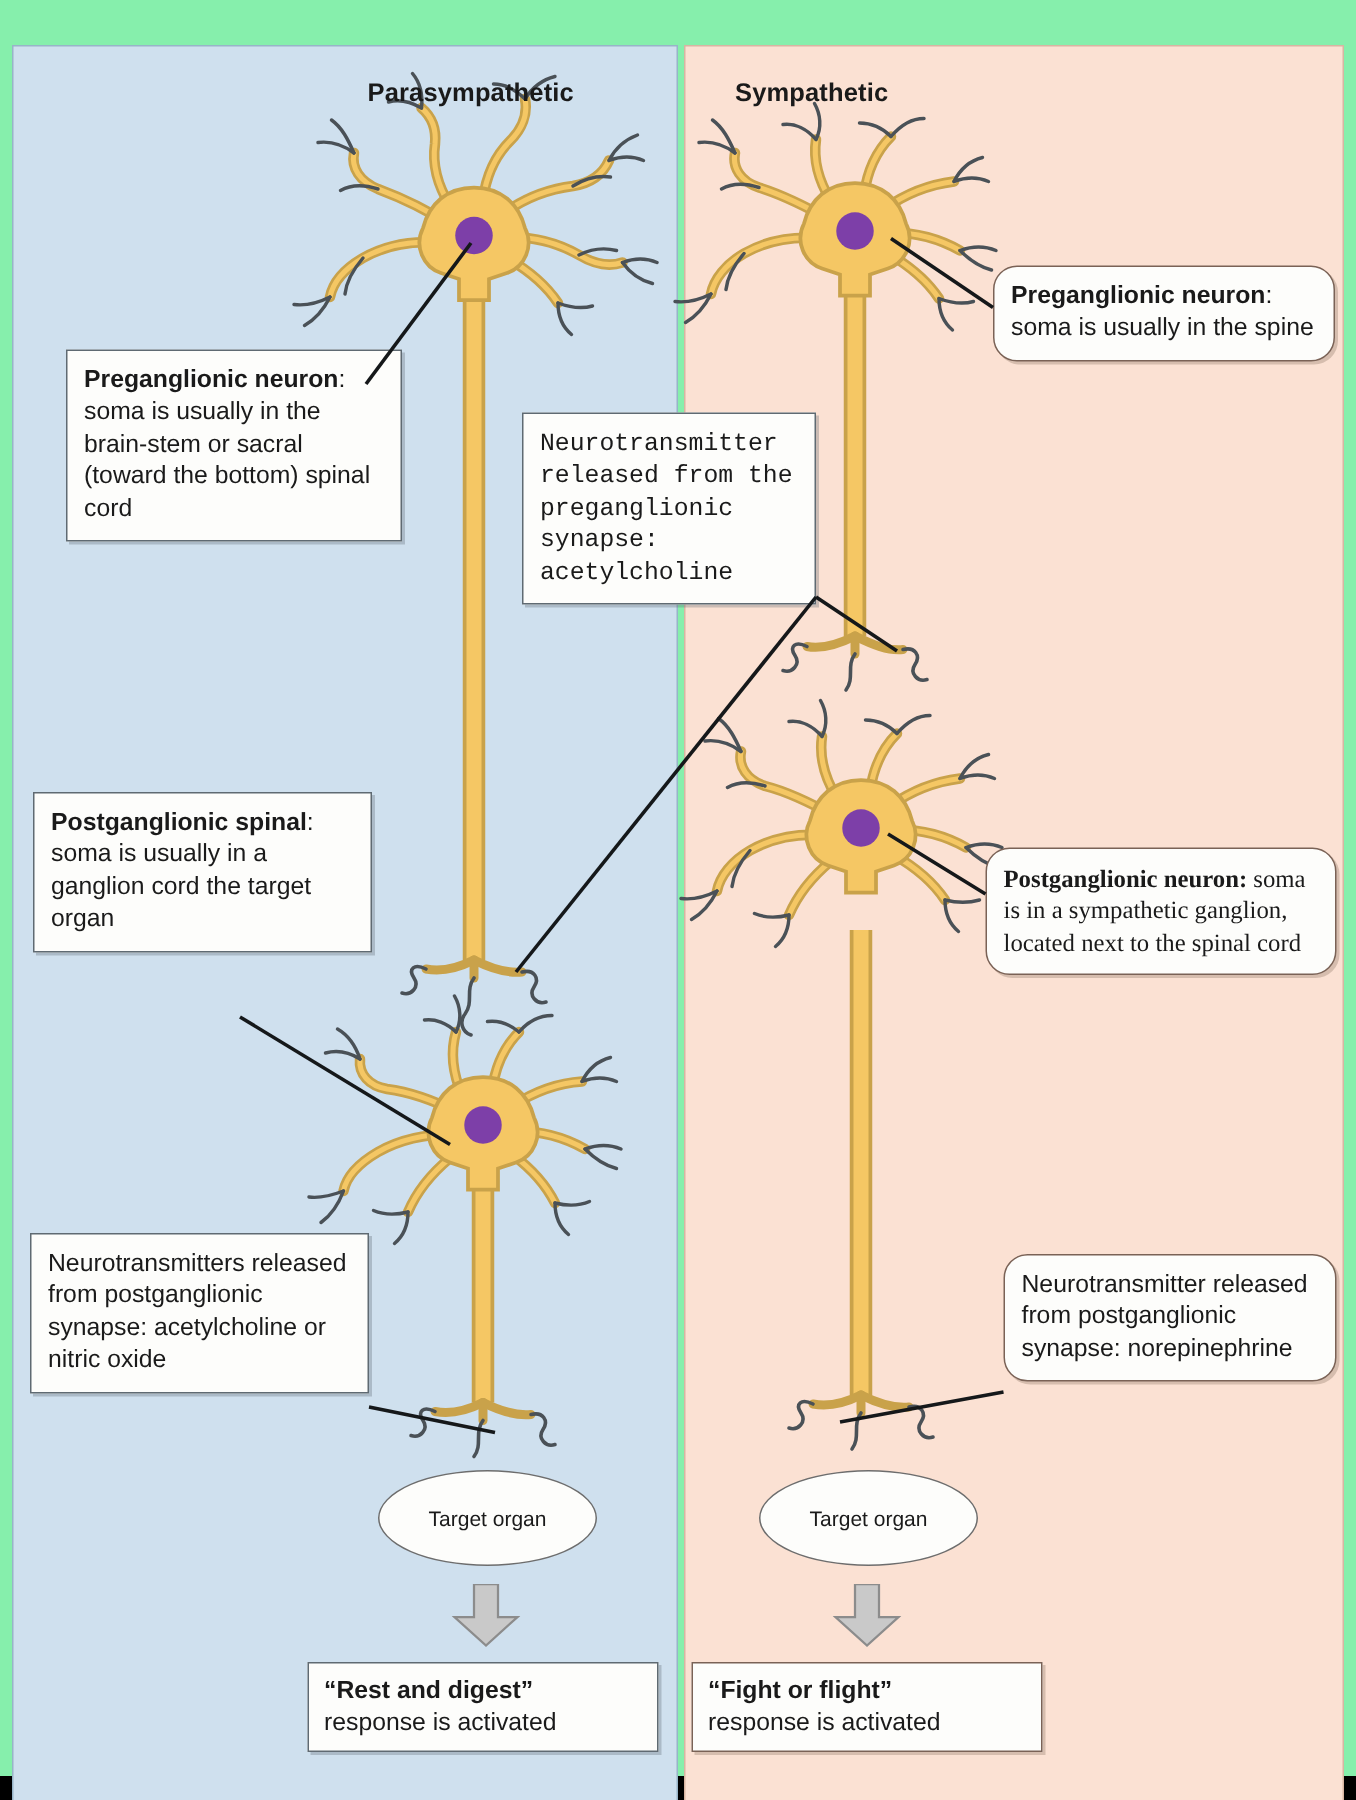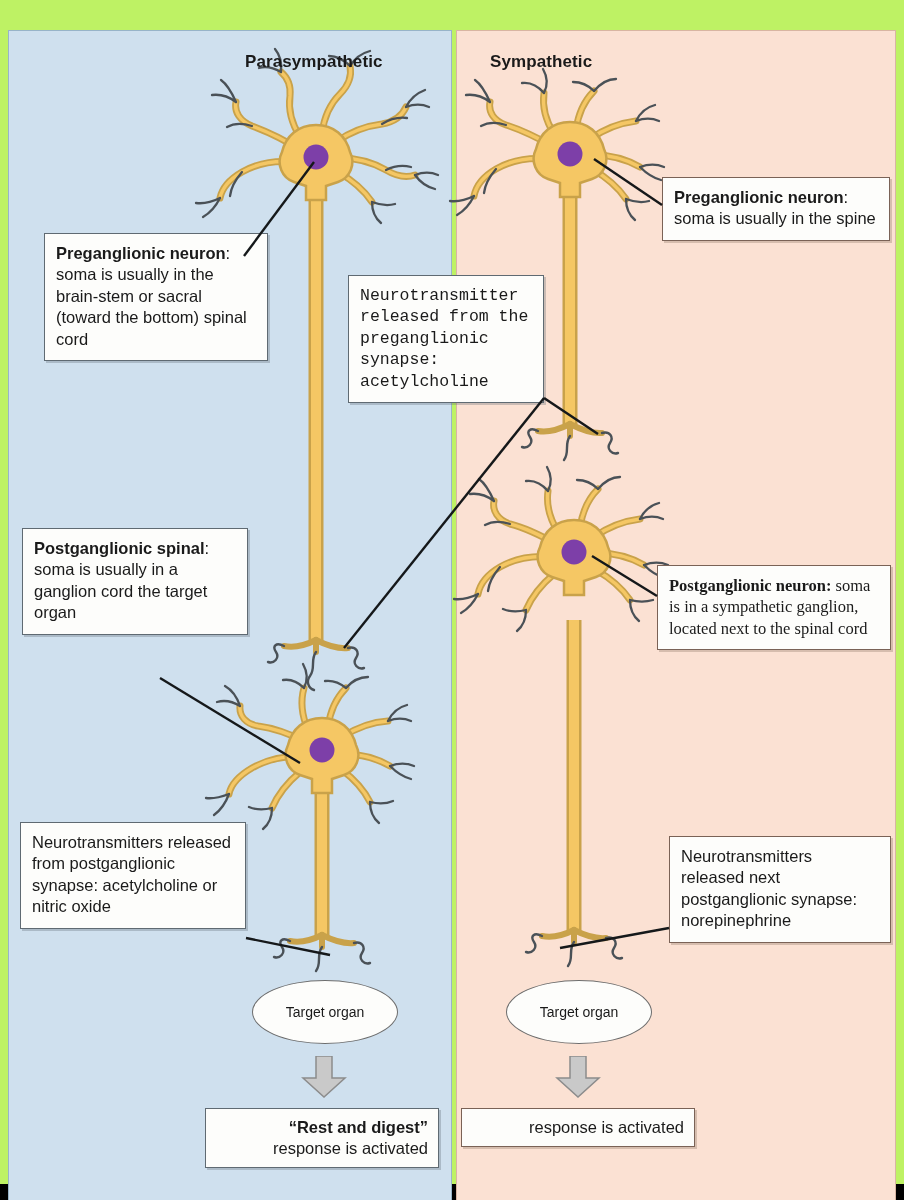--- a/index.html
+++ b/index.html
@@ -1,35 +1,35 @@
 <!DOCTYPE html>
 <html><head>
 <meta charset="utf-8">
 <style>
   html,body{margin:0;padding:0;background:#000;}
   body{width:904px;height:1200px;overflow:hidden;font-family:"Liberation Sans",sans-serif;}
-  #stage{position:relative;width:904px;height:1184px;background:#bef264;}
+  #stage{position:relative;width:904px;height:1184px;background:#86efac;}
 
   
   .panel{position:absolute;top:30px;height:1170px;box-sizing:border-box;}
   #panel-para{left:8px;width:444px;background:#cfe0ee;border:1px solid #98b4c8;border-bottom:none;}
   #panel-symp{left:456px;width:440px;background:#fbe1d3;border:1px solid #d8b5a2;border-bottom:none;}
 
   .panel-title{position:absolute;top:52px;font-size:17px;font-weight:bold;color:#1a1a1a;
                letter-spacing:.1px;z-index:40;}
   #title-para{left:245px;}
   #title-symp{left:490px;}
 
   
   .box{position:absolute;background:#fdfdfb;border:1px solid #5f6a72;
        box-shadow:2px 2px 0 rgba(90,100,110,.30);
        padding:9px 11px 10px 11px;box-sizing:border-box;
        font-size:16.5px;line-height:1.30;color:#1a1a1a;z-index:30;}
   .box b{font-weight:bold;}
-  .box.peach{border-color:#7a6256;box-shadow:2px 2px 0 rgba(130,105,90,.30);}
+  .box.peach{border-color:#7a6256;box-shadow:2px 2px 0 rgba(130,105,90,.30);border-radius:16px;}
 
   #box-pre-para   {left:20px; top:233px; width:224px;margin-left:24px;}
   #box-nt-pre     {left:348px;top:275px; width:196px;font-family:Liberation Mono, monospace;}
   #box-pre-symp   {left:662px;top:177px; width:228px;}
   #box-post-para  {left:22px; top:528px; width:226px;}
   #box-post-symp  {left:657px;top:565px; width:234px;font-family:Liberation Serif, serif;}
   #box-nt-post-p  {left:20px; top:822px; width:226px;}
   #box-nt-post-s  {left:669px;top:836px; width:222px;}
 
   
@@ -41,21 +41,21 @@
   #organ-symp{left:506px;top:980px;}
 
   
   .arrow{position:absolute;width:46px;height:42px;z-index:28;}
   #arrow-para{left:301px;top:1056px;}
   #arrow-symp{left:555px;top:1056px;}
 
   
   .resp{position:absolute;background:#fdfdfb;border:1px solid #5f6a72;
         box-shadow:2px 2px 0 rgba(90,100,110,.30);
-        padding:8px 10px;box-sizing:border-box;text-align:right;
+        padding:8px 10px;box-sizing:border-box;text-align:left;
         font-size:16.5px;line-height:1.28;color:#1a1a1a;z-index:30;}
   .resp .hd{font-weight:bold;display:block;}
   #resp-para{left:205px;top:1108px;width:234px;}
   #resp-symp{left:461px;top:1108px;width:234px;border-color:#7a6256;
              box-shadow:2px 2px 0 rgba(130,105,90,.30);}
 
   
   .neurons{position:absolute;left:0;top:0;width:904px;height:1200px;z-index:20;
            pointer-events:none;}
   .leaders{position:absolute;left:0;top:0;width:904px;height:1200px;z-index:32;
@@ -348,34 +348,35 @@
 
   <div class="box peach" id="box-post-symp">
     <b>Postganglionic neuron:</b><span> soma is in a sympathetic ganglion, located next to the spinal cord</span>
   </div>
 
   <div class="box" id="box-nt-post-p">
     <span>Neurotransmitters released from postganglionic synapse: acetylcholine or nitric oxide</span>
   </div>
 
   <div class="box peach" id="box-nt-post-s">
-    <span>Neurotransmitters released next postganglionic synapse: norepinephrine</span>
+    <span>Neurotransmitter released from postganglionic synapse: norepinephrine</span>
   </div>
 
   <div class="organ" id="organ-para">Target organ</div>
   <div class="organ" id="organ-symp">Target organ</div>
 
   <svg class="arrow" id="arrow-para" viewBox="0 0 46 42">
     <path d="M15,0 L31,0 L31,22 L44,22 L23,41 L2,22 L15,22 Z" fill="#c9c9c9" stroke="#8c8c8c" stroke-width="1.5"></path>
   </svg>
   <svg class="arrow" id="arrow-symp" viewBox="0 0 46 42">
     <path d="M15,0 L31,0 L31,22 L44,22 L23,41 L2,22 L15,22 Z" fill="#c9c9c9" stroke="#8c8c8c" stroke-width="1.5"></path>
   </svg>
 
   <div class="resp" id="resp-para">
     <span class="hd">“Rest and digest”</span>
     <span>response is activated</span>
   </div>
   <div class="resp" id="resp-symp">
+    <span class="hd">“Fight or flight”</span>
     <span>response is activated</span>
   </div>
 
 </div>
 
 </body></html>

